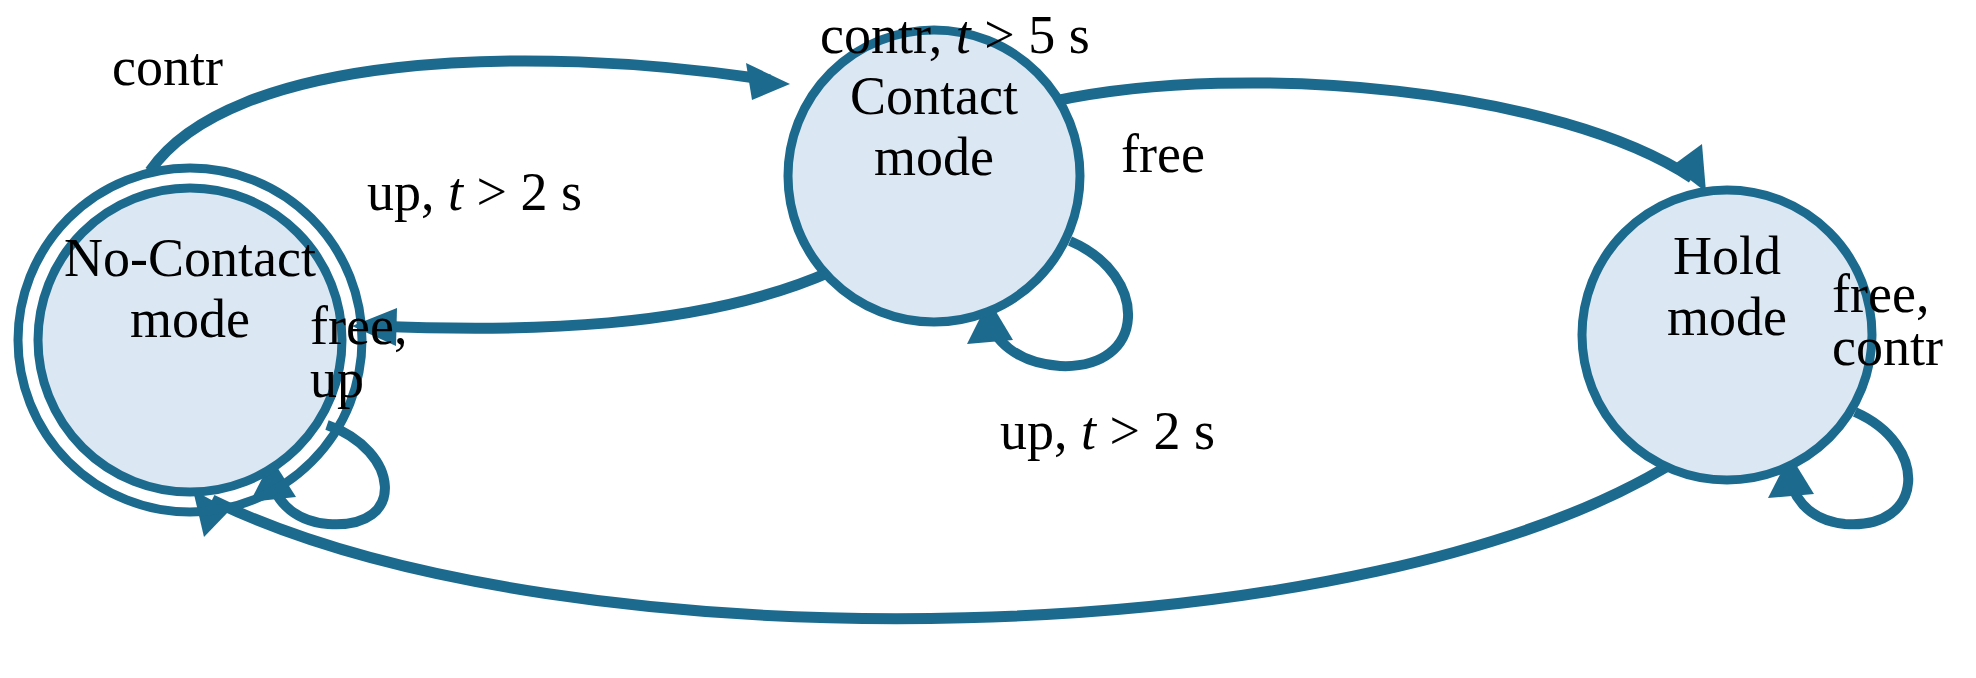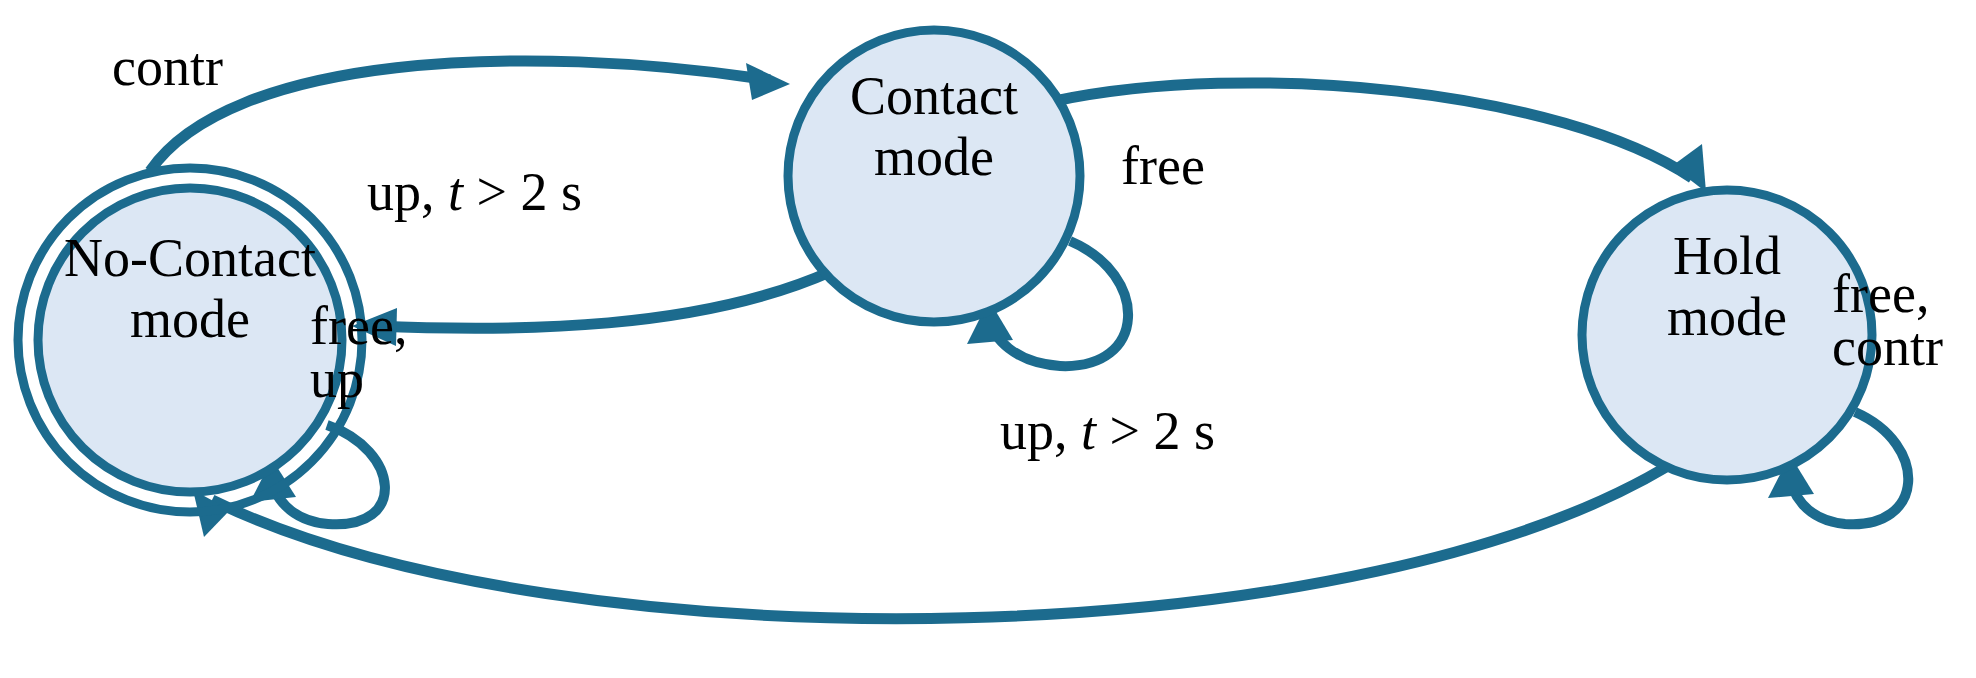--- a/index.html
+++ b/index.html
@@ -139,31 +139,34 @@
   </svg>
 
   <div class="edge-label" style="left:112px; top:40px;">
     <span>contr</span>
   </div>
 
   <div class="edge-label" style="left:367px; top:165px;">
     <span>up, </span><span class="it">t</span><span> &gt; 2 s</span>
   </div>
 
+  <div class="edge-label" style="left:820px; top:8px;">
+    <span>contr, </span><span class="it">t</span><span> &gt; 5 s</span>
+  </div>
 
   <div class="edge-label" style="left:1000px; top:404px;">
     <span>up, </span><span class="it">t</span><span> &gt; 2 s</span>
   </div>
 
   <div class="edge-label lbl-stack" style="left:310px; top:300px;">
     <div>free,</div>
     <div>up</div>
   </div>
 
-  <div class="edge-label" style="left:1121px; top:139px;">
+  <div class="edge-label" style="left:1121px; top:127px;">
     <span>free</span>
   </div>
 
   <div class="edge-label lbl-stack" style="left:1832px; top:268px;">
     <div>free,</div>
     <div>contr</div>
   </div>
 
 </div>
 

